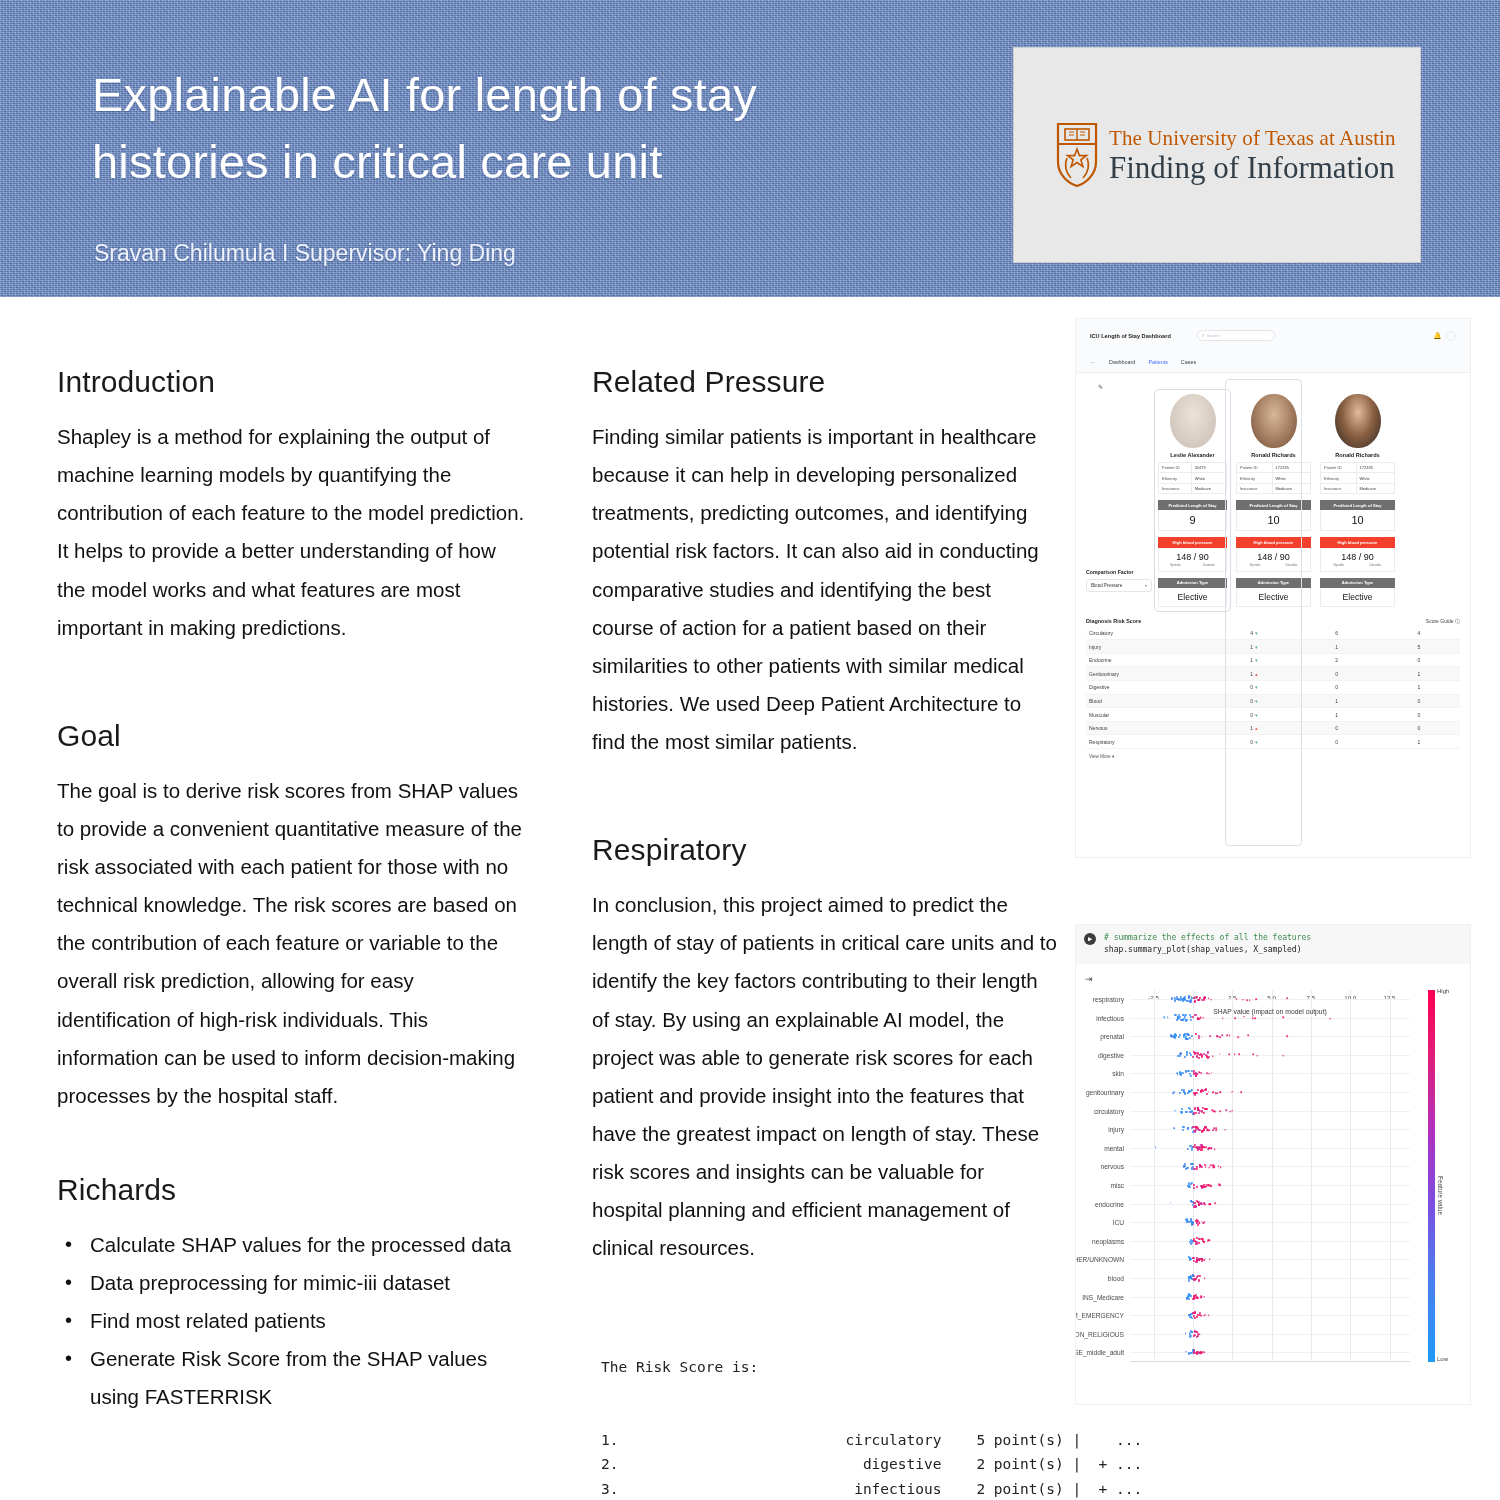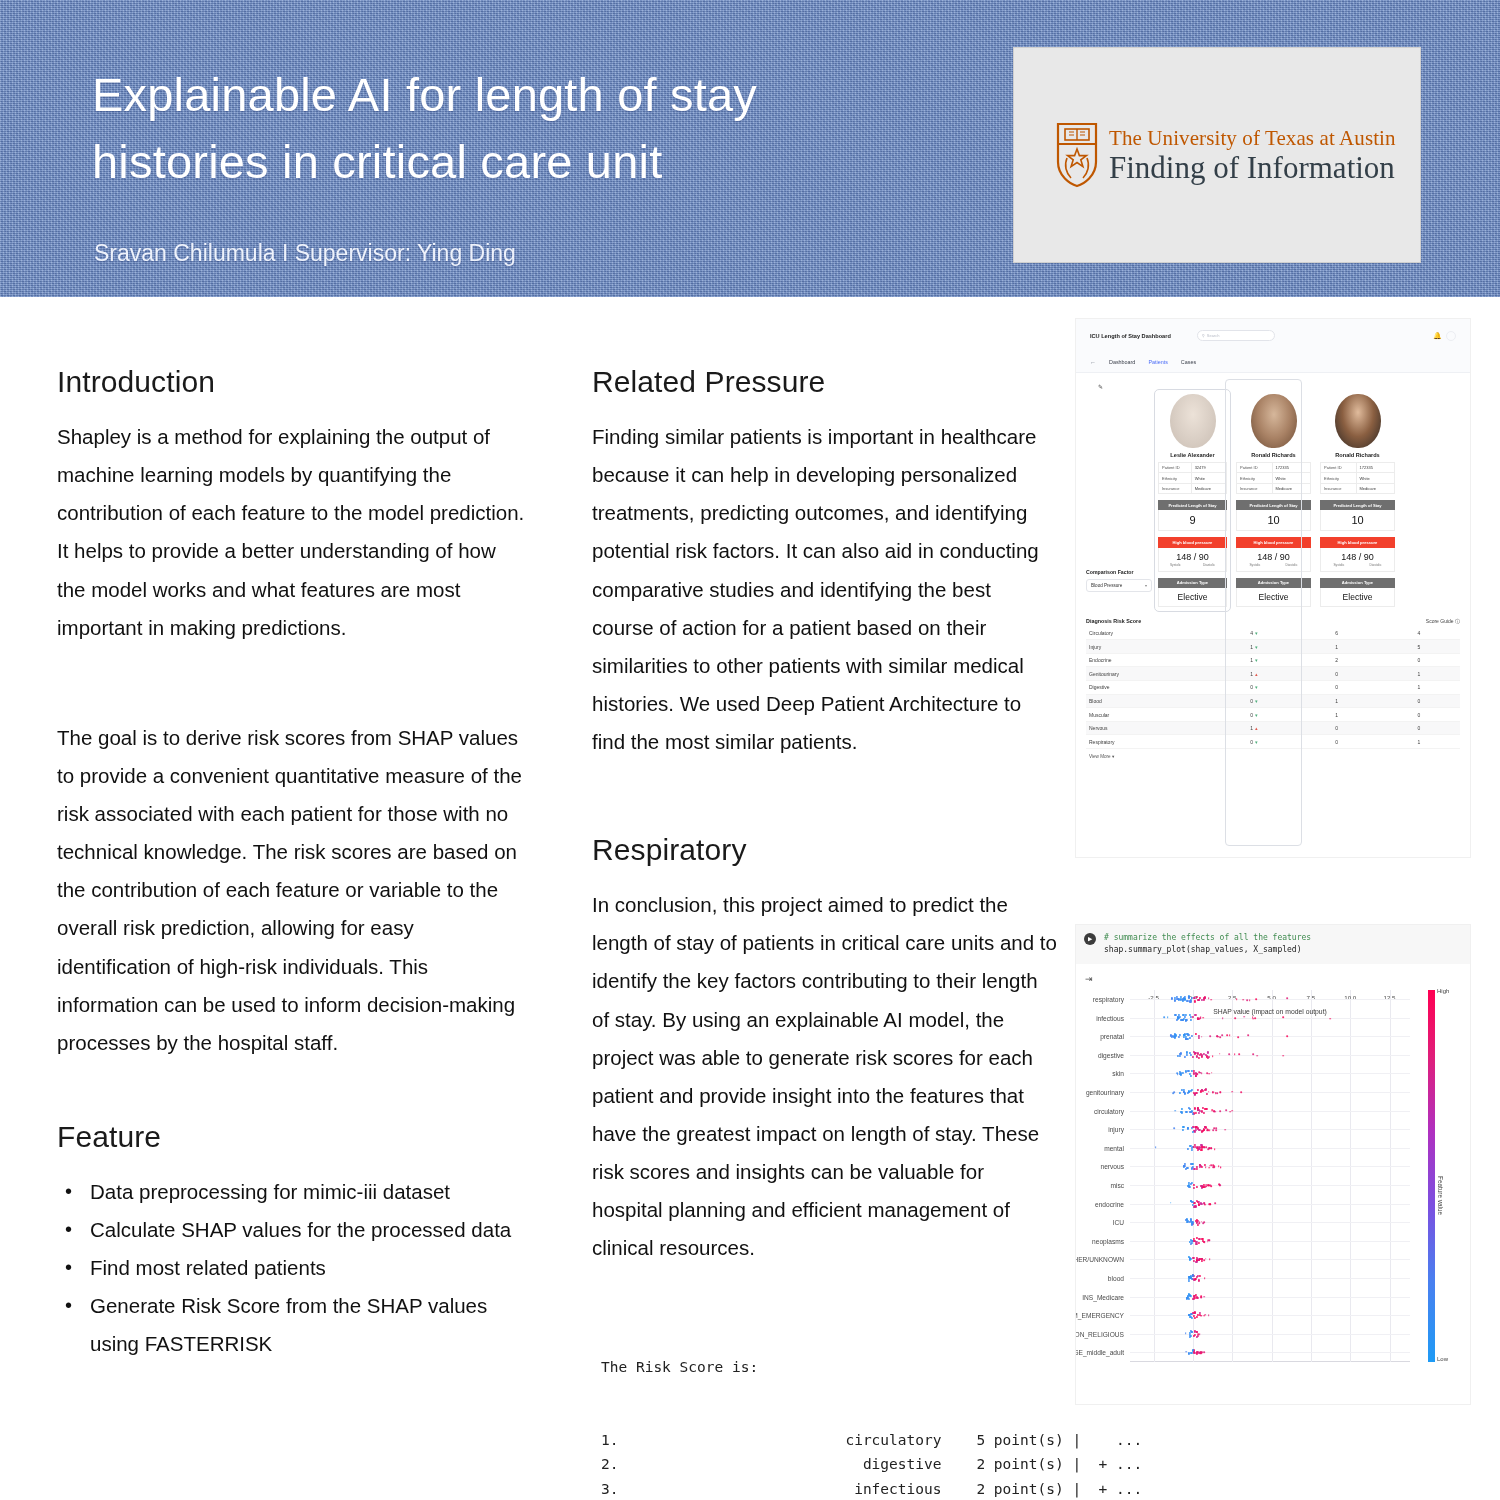--- a/index.html
+++ b/index.html
@@ -263,28 +263,29 @@
       </div>
     </div>
   </div>
 
   <div class="col col-left">
     <h2 class="section">Introduction</h2>
     <p class="body">Shapley is a method for explaining the output of machine learning models by quantifying the contribution of each feature to the model prediction. It helps to provide a better understanding of how the model works and what features are most important in making predictions.</p>
 
     <div class="gap-lg"></div>
 
+    <h2 class="section">Goal</h2>
     <p class="body">The goal is to derive risk scores from SHAP values to provide a convenient quantitative measure of the risk associated with each patient for those with no technical knowledge. The risk scores are based on the contribution of each feature or variable to the overall risk prediction, allowing for easy identification of high-risk individuals. This information can be used to inform decision-making processes by the hospital staff.</p>
 
     <div class="gap-md"></div>
 
-    <h2 class="section">Feature</h2>
+    <h2 class="section">Richards</h2>
     <ul class="methods">
+      <li>Calculate SHAP values for the processed data</li>
       <li>Data preprocessing for mimic-iii dataset</li>
-      <li>Calculate SHAP values for the processed data</li>
       <li>Find most related patients</li>
       <li>Generate Risk Score from the SHAP values using FASTERRISK</li>
     </ul>
   </div>
 
   <div class="col col-mid">
     <h2 class="section">Related Pressure</h2>
     <p class="body">Finding similar patients is important in healthcare because it can help in developing personalized treatments, predicting outcomes, and identifying potential risk factors. It can also aid in conducting comparative studies and identifying the best course of action for a patient based on their similarities to other patients with similar medical histories. We used Deep Patient Architecture to find the most similar patients.</p>
 
     <div class="gap-lg"></div>

